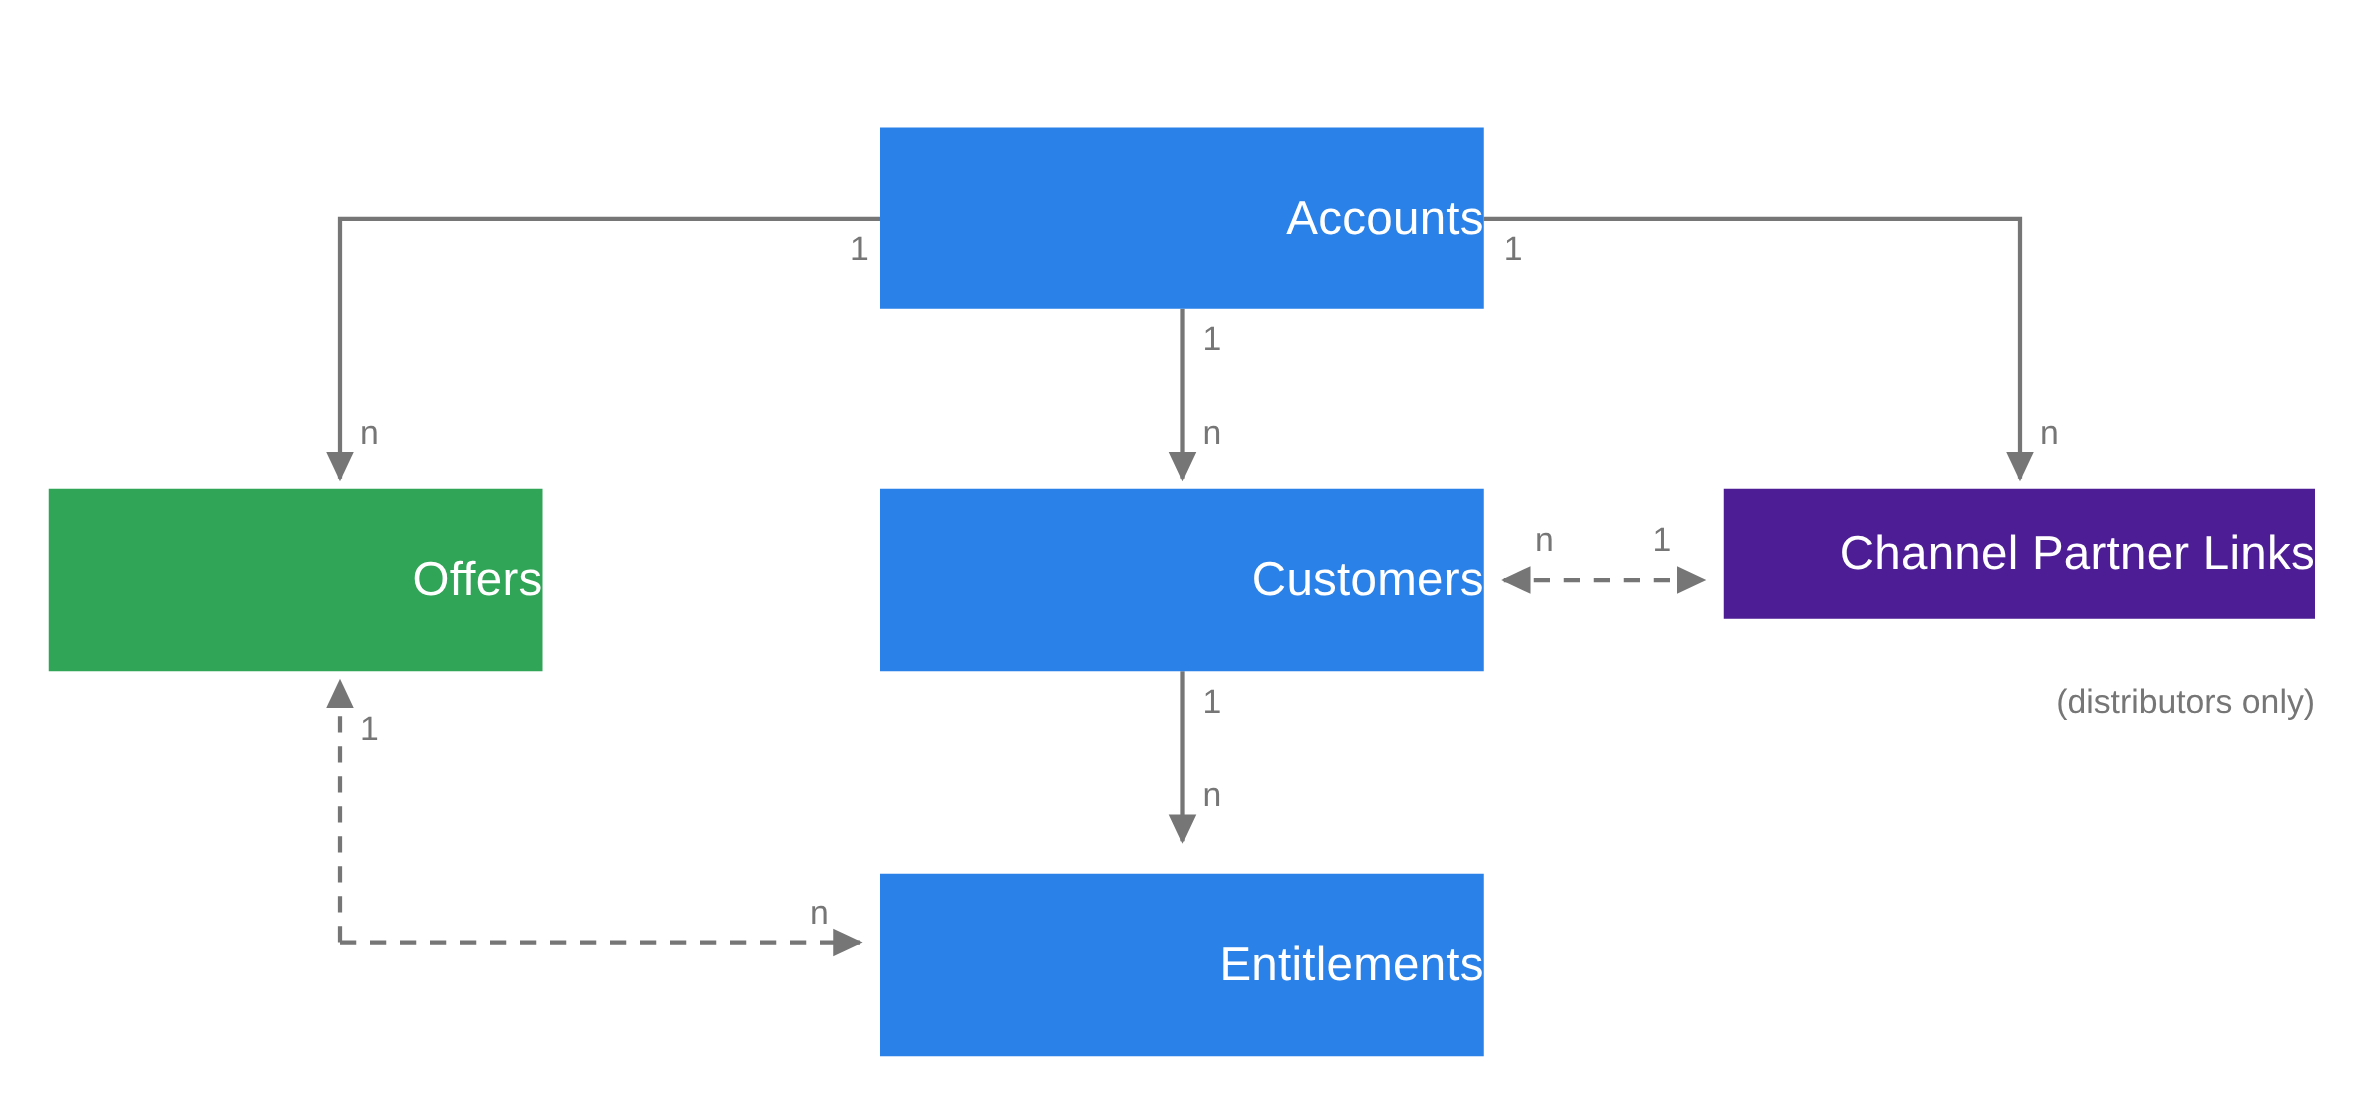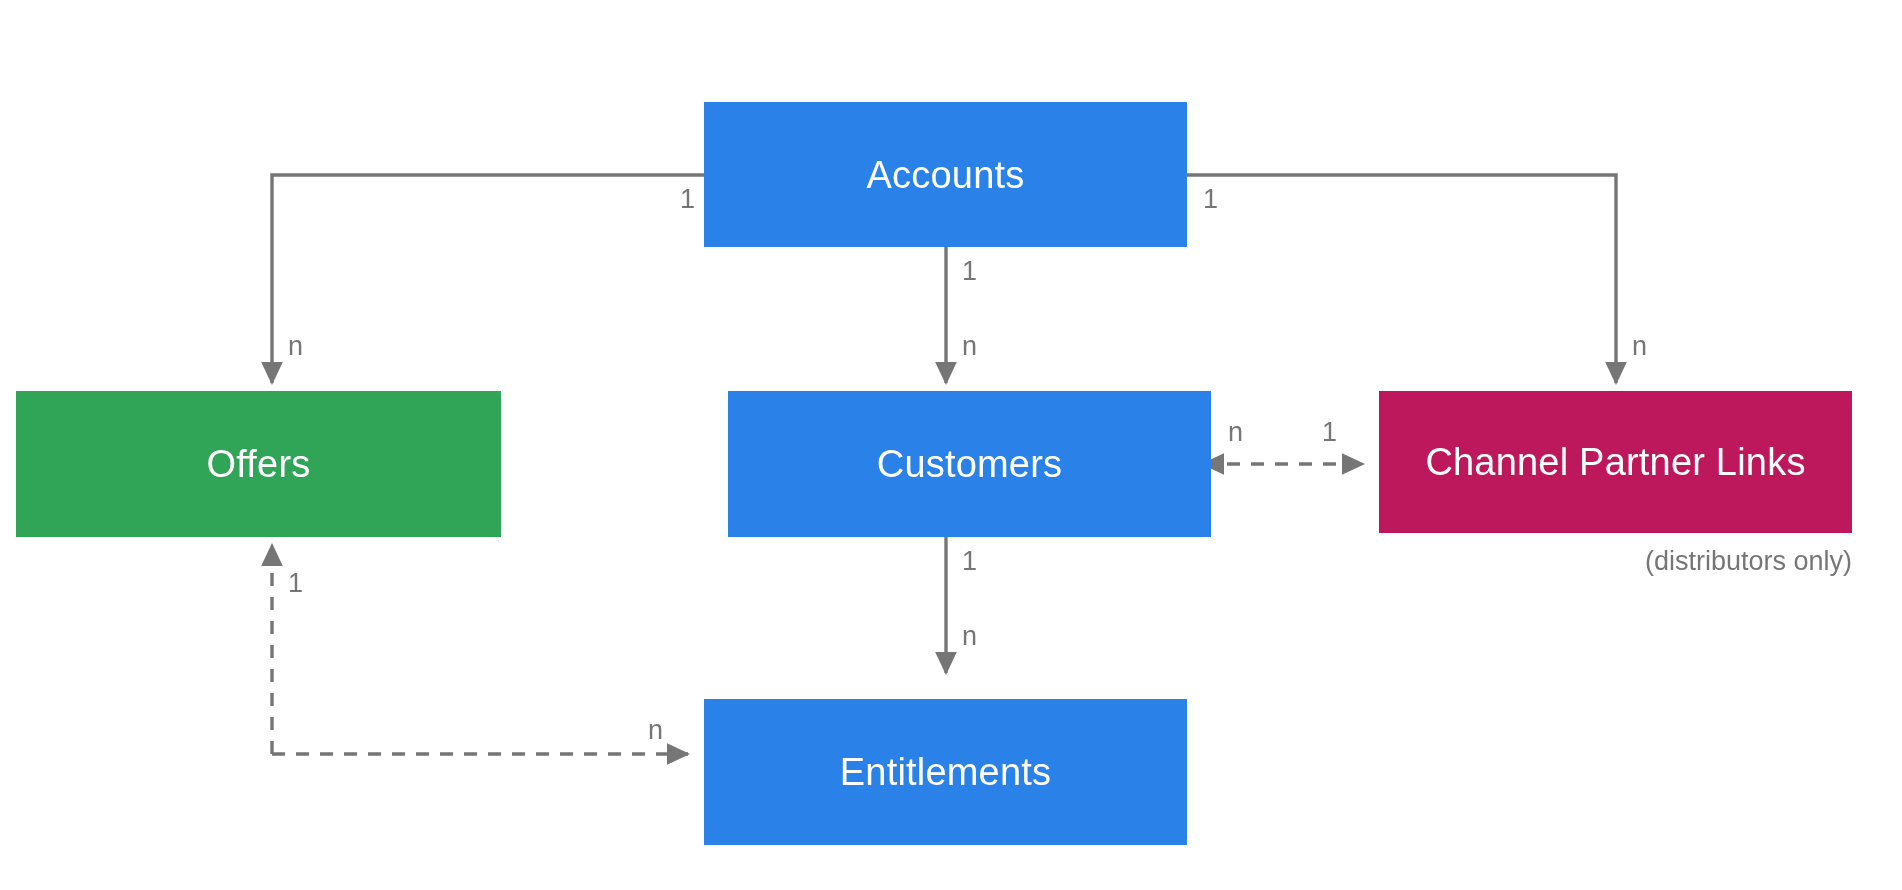--- a/index.html
+++ b/index.html
@@ -23,21 +23,21 @@
     position: absolute;
     left: 0;
     top: 0;
     width: 1902px;
     height: 890px;
   }
   .node {
     position: absolute;
     display: flex;
     align-items: center;
-    justify-content: center;
+    justify-content: flex-end;
     box-sizing: border-box;
     color: #ffffff;
     font-size: 38px;
     font-weight: 400;
     letter-spacing: 0.2px;
     line-height: 1;
     white-space: nowrap;
     user-select: none;
   }
   .node-label {
@@ -87,29 +87,29 @@
     <path d="M 946 537 L 946 673" fill="none" stroke="#767676" stroke-width="3.4" marker-end="url(#arrow-end)"></path>
 
     <path d="M 272 754 L 272 545" fill="none" stroke="#767676" stroke-width="3.4" stroke-dasharray="13 11" marker-end="url(#arrow-end)"></path>
     <path d="M 272 754 L 688 754" fill="none" stroke="#767676" stroke-width="3.4" stroke-dasharray="13 11" marker-end="url(#arrow-end)"></path>
   </svg>
 
   <div class="node" style="left:704px; top:102px; width:483px; height:145px; background:#2a81e8;">
     <span class="node-label">Accounts</span>
   </div>
 
-  <div class="node" style="left:16px; top:391px; width:485px; height:146px; background:#30a457;">
+  <div class="node" style="left:39px; top:391px; width:395px; height:146px; background:#30a457;">
     <span class="node-label">Offers</span>
   </div>
 
-  <div class="node" style="left:704px; top:391px; width:483px; height:146px; background:#2a81e8;margin-left:24px;">
+  <div class="node" style="left:704px; top:391px; width:483px; height:146px; background:#2a81e8;">
     <span class="node-label">Customers</span>
   </div>
 
-  <div class="node" style="left:1379px; top:391px; width:473px; height:142px; background:#be185d;">
+  <div class="node" style="left:1379px; top:391px; width:473px; height:104px; background:#4c1d95;">
     <span class="node-label">Channel Partner Links</span>
   </div>
 
   <div class="caption" style="left:1379px; top:548px; width:473px;">(distributors only)</div>
 
   <div class="node" style="left:704px; top:699px; width:483px; height:146px; background:#2a81e8;">
     <span class="node-label">Entitlements</span>
   </div>
 
   <div class="edge-label" style="left:680px; top:186px;">1</div>

